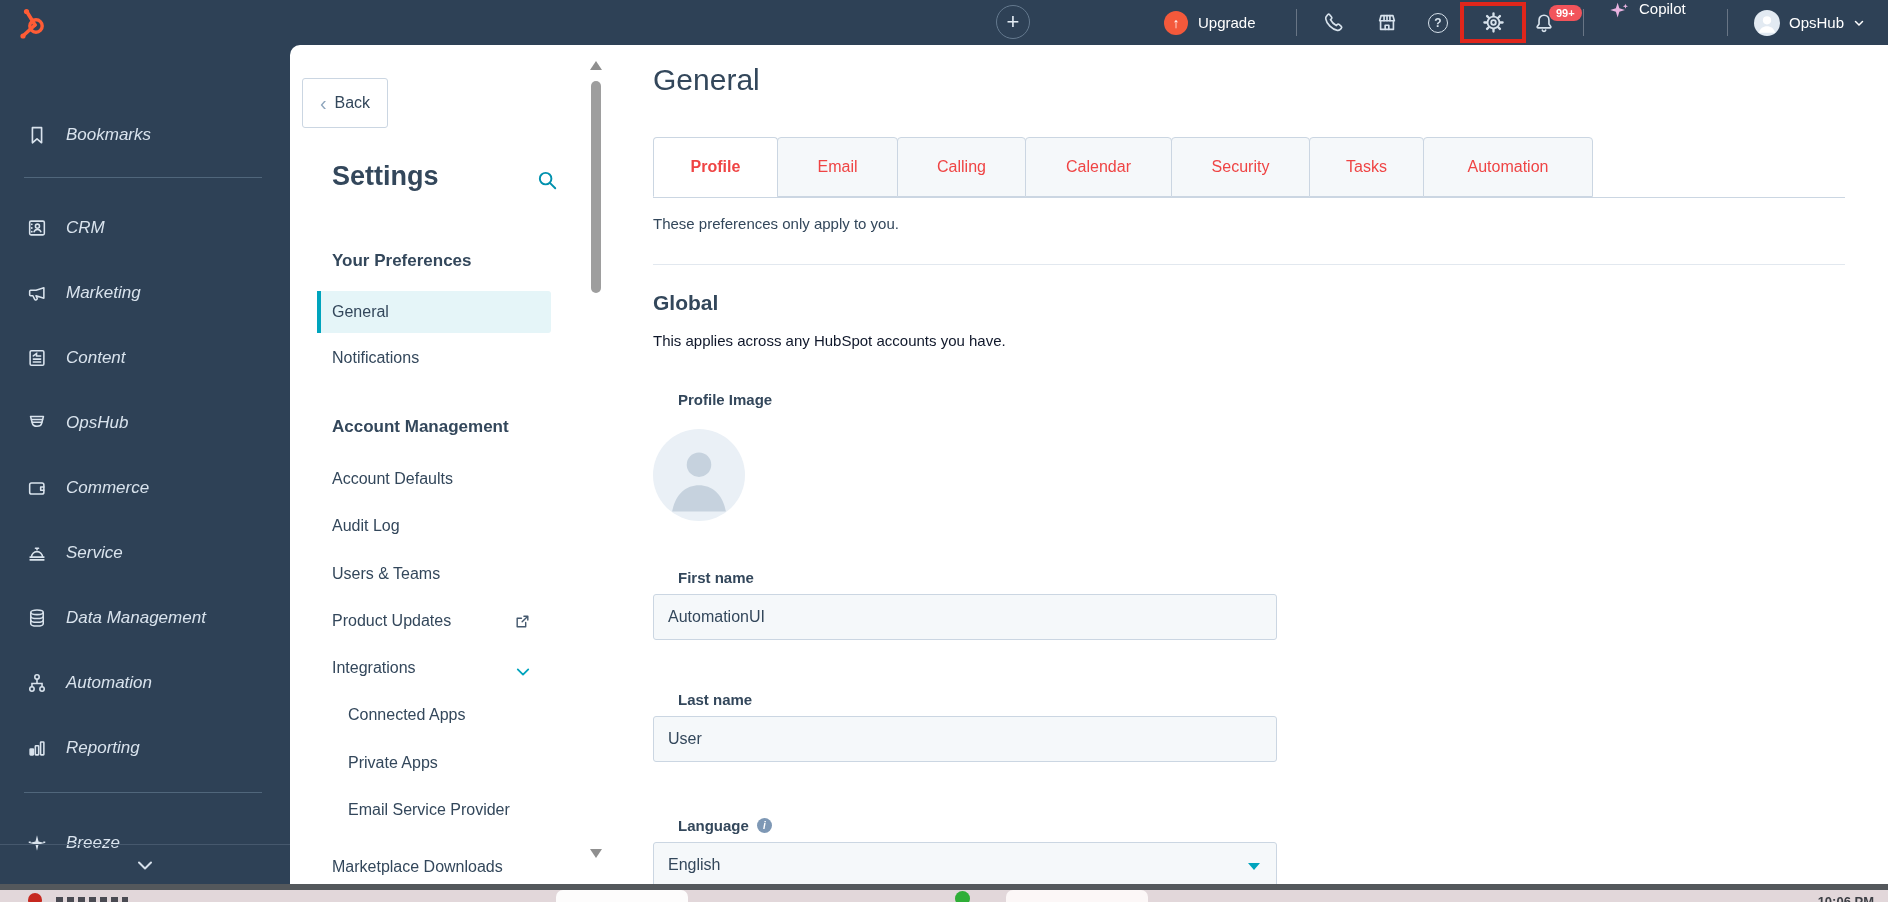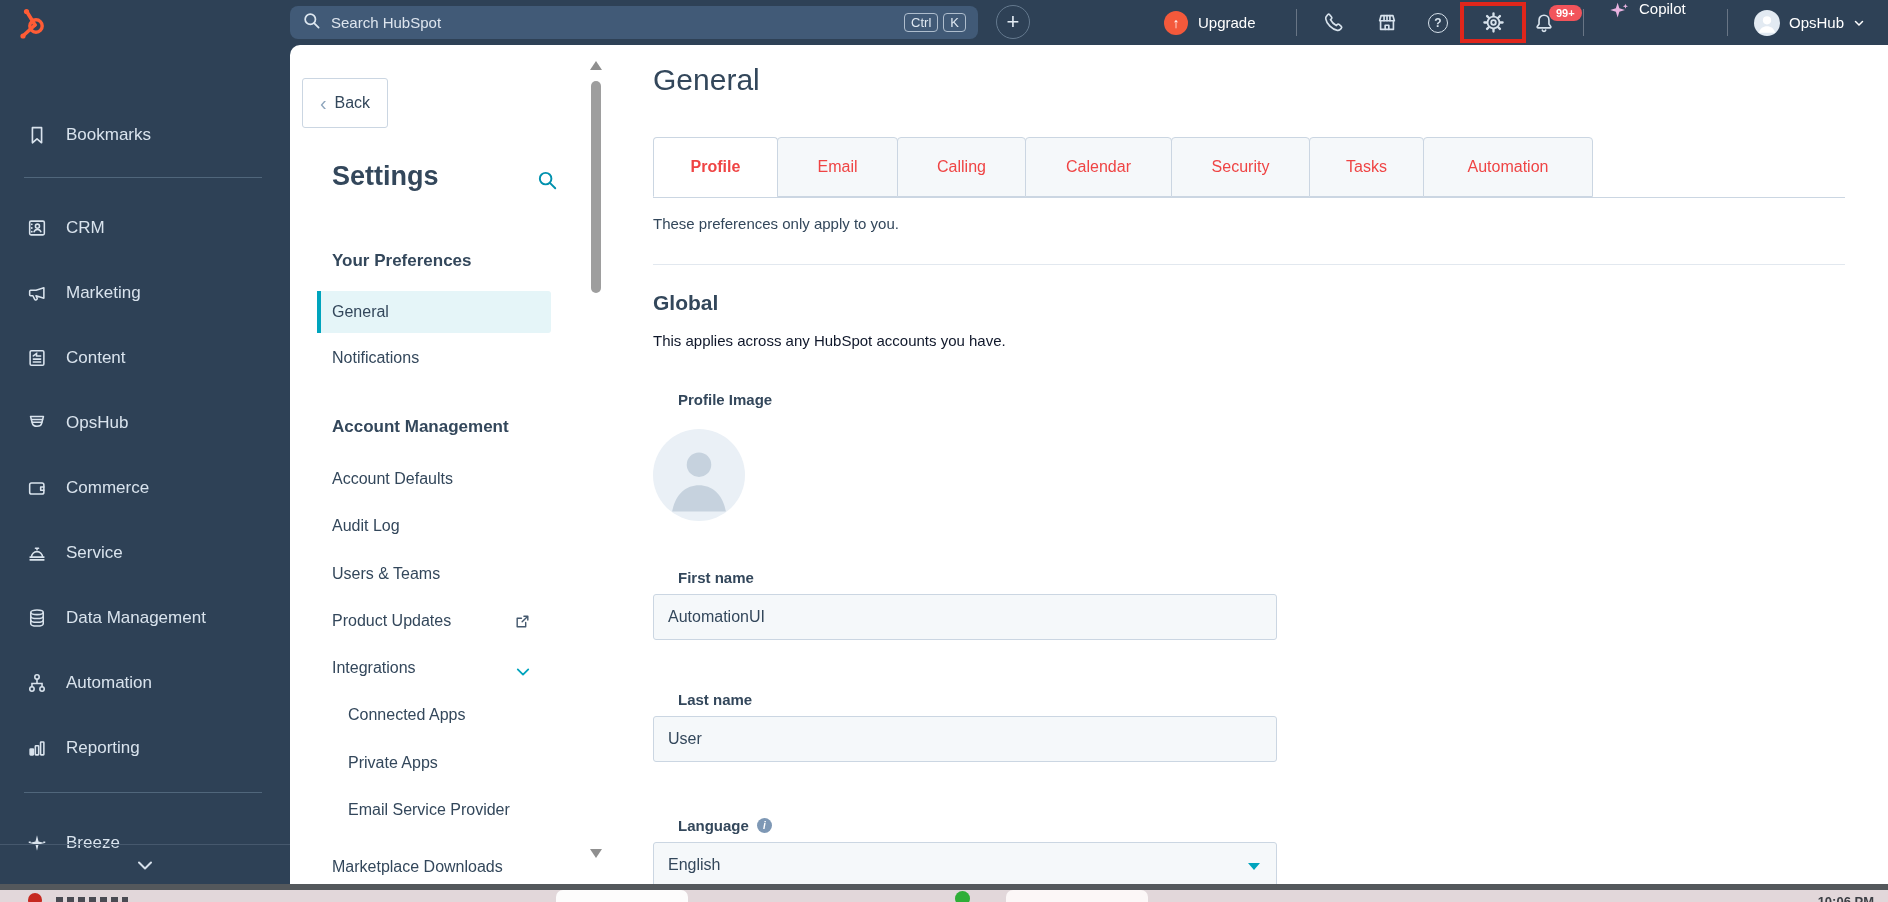--- a/index.html
+++ b/index.html
@@ -21,21 +21,21 @@
   .helpcirc { width:20px; height:20px; border:1.8px solid #d7e2ec; border-radius:50%; font-size:12px; font-weight:bold; display:flex; align-items:center; justify-content:center; }
   .badge { position:absolute; left:1549px; top:5px; background:#f2545b; color:#fff; font-size:11px; font-weight:bold; border-radius:9px; padding:2px 7px; z-index:45; }
   .annotation-box { position:absolute; left:1460px; top:2px; width:66px; height:41px; border:4px solid #e0261b; z-index:60; }
   .copilot { position:absolute; left:1608px; top:0; height:45px; display:flex; align-items:flex-start; gap:9px; }
   .copilot .lbl { color:#fff; font-size:15px; }
   .account { position:absolute; left:1754px; top:0; height:45px; display:flex; align-items:center; gap:9px; }
   .avatar-sm { width:26px; height:26px; border-radius:50%; background:#e2eaf2; overflow:hidden; position:relative; }
   .account .lbl { color:#fff; font-size:15px; }
 
   
-  .sidebar { position:absolute; left:0; top:45px; width:290px; height:839px; background:#2e4156; z-index:10; }
+  .sidebar { position:absolute; left:0; top:45px; width:290px; height:839px; background:#2e4156; z-index:10;font-style:italic; }
   .side-item { position:absolute; left:26px; height:28px; display:flex; align-items:center; gap:18px; color:#d9e3ed; font-size:17px; }
   .side-item svg { flex:0 0 auto; }
   .sdiv { position:absolute; left:24px; width:238px; height:1px; background:#50667b; }
   .collapse { position:absolute; left:0; bottom:0; width:290px; height:40px; border-top:1px solid #46586d; display:flex; align-items:center; justify-content:center; color:#d6e0eb; }
 
   
   .panel { position:absolute; left:290px; top:45px; width:330px; height:839px; background:#fff; border-top-left-radius:10px; z-index:20; }
   .backbtn { position:absolute; left:12px; top:33px; width:86px; height:50px; border:1px solid #cbd6e2; border-radius:3px; display:flex; align-items:center; justify-content:center; gap:8px; color:#33475b; font-size:16px; background:#fff; }
   .backbtn .chev { color:#8fa6bd; font-size:20px; line-height:1; }
   .panel-title { position:absolute; left:42px; top:116px; font-size:27px; font-weight:bold; color:#33475b; }
@@ -87,31 +87,20 @@
       <g stroke="#ff5c35" stroke-width="3.6" stroke-linecap="round">
         <line x1="19" y1="18" x2="11" y2="5"></line>
         <line x1="19" y1="18" x2="8" y2="28"></line>
       </g>
       <circle cx="20" cy="19" r="6.2" fill="none" stroke="#ff5c35" stroke-width="3.4"></circle>
       <circle cx="10.5" cy="4.5" r="2.6" fill="#ff5c35"></circle>
       <circle cx="7" cy="29" r="2.6" fill="#ff5c35"></circle>
     </svg>
   </span>
 
-  <div class="searchbar">
-    <span>
-      <svg width="19" height="19" viewBox="0 0 24 24" fill="none" stroke="#dde7f0" stroke-width="2.2" stroke-linecap="round">
-        <circle cx="10.5" cy="10.5" r="6.5"></circle>
-          <line x1="15.6" y1="15.6" x2="21" y2="21"></line>
-      </svg>
-    </span>
-    <span class="ph">Search HubSpot</span>
-    <span class="key">Ctrl</span>
-    <span class="key">K</span>
-  </div>
 
   <div class="plusbtn">
     <span>+</span>
   </div>
 
   <div class="upgrade">
     <span class="circ">↑</span>
     <span class="lbl">Upgrade</span>
   </div>
 

